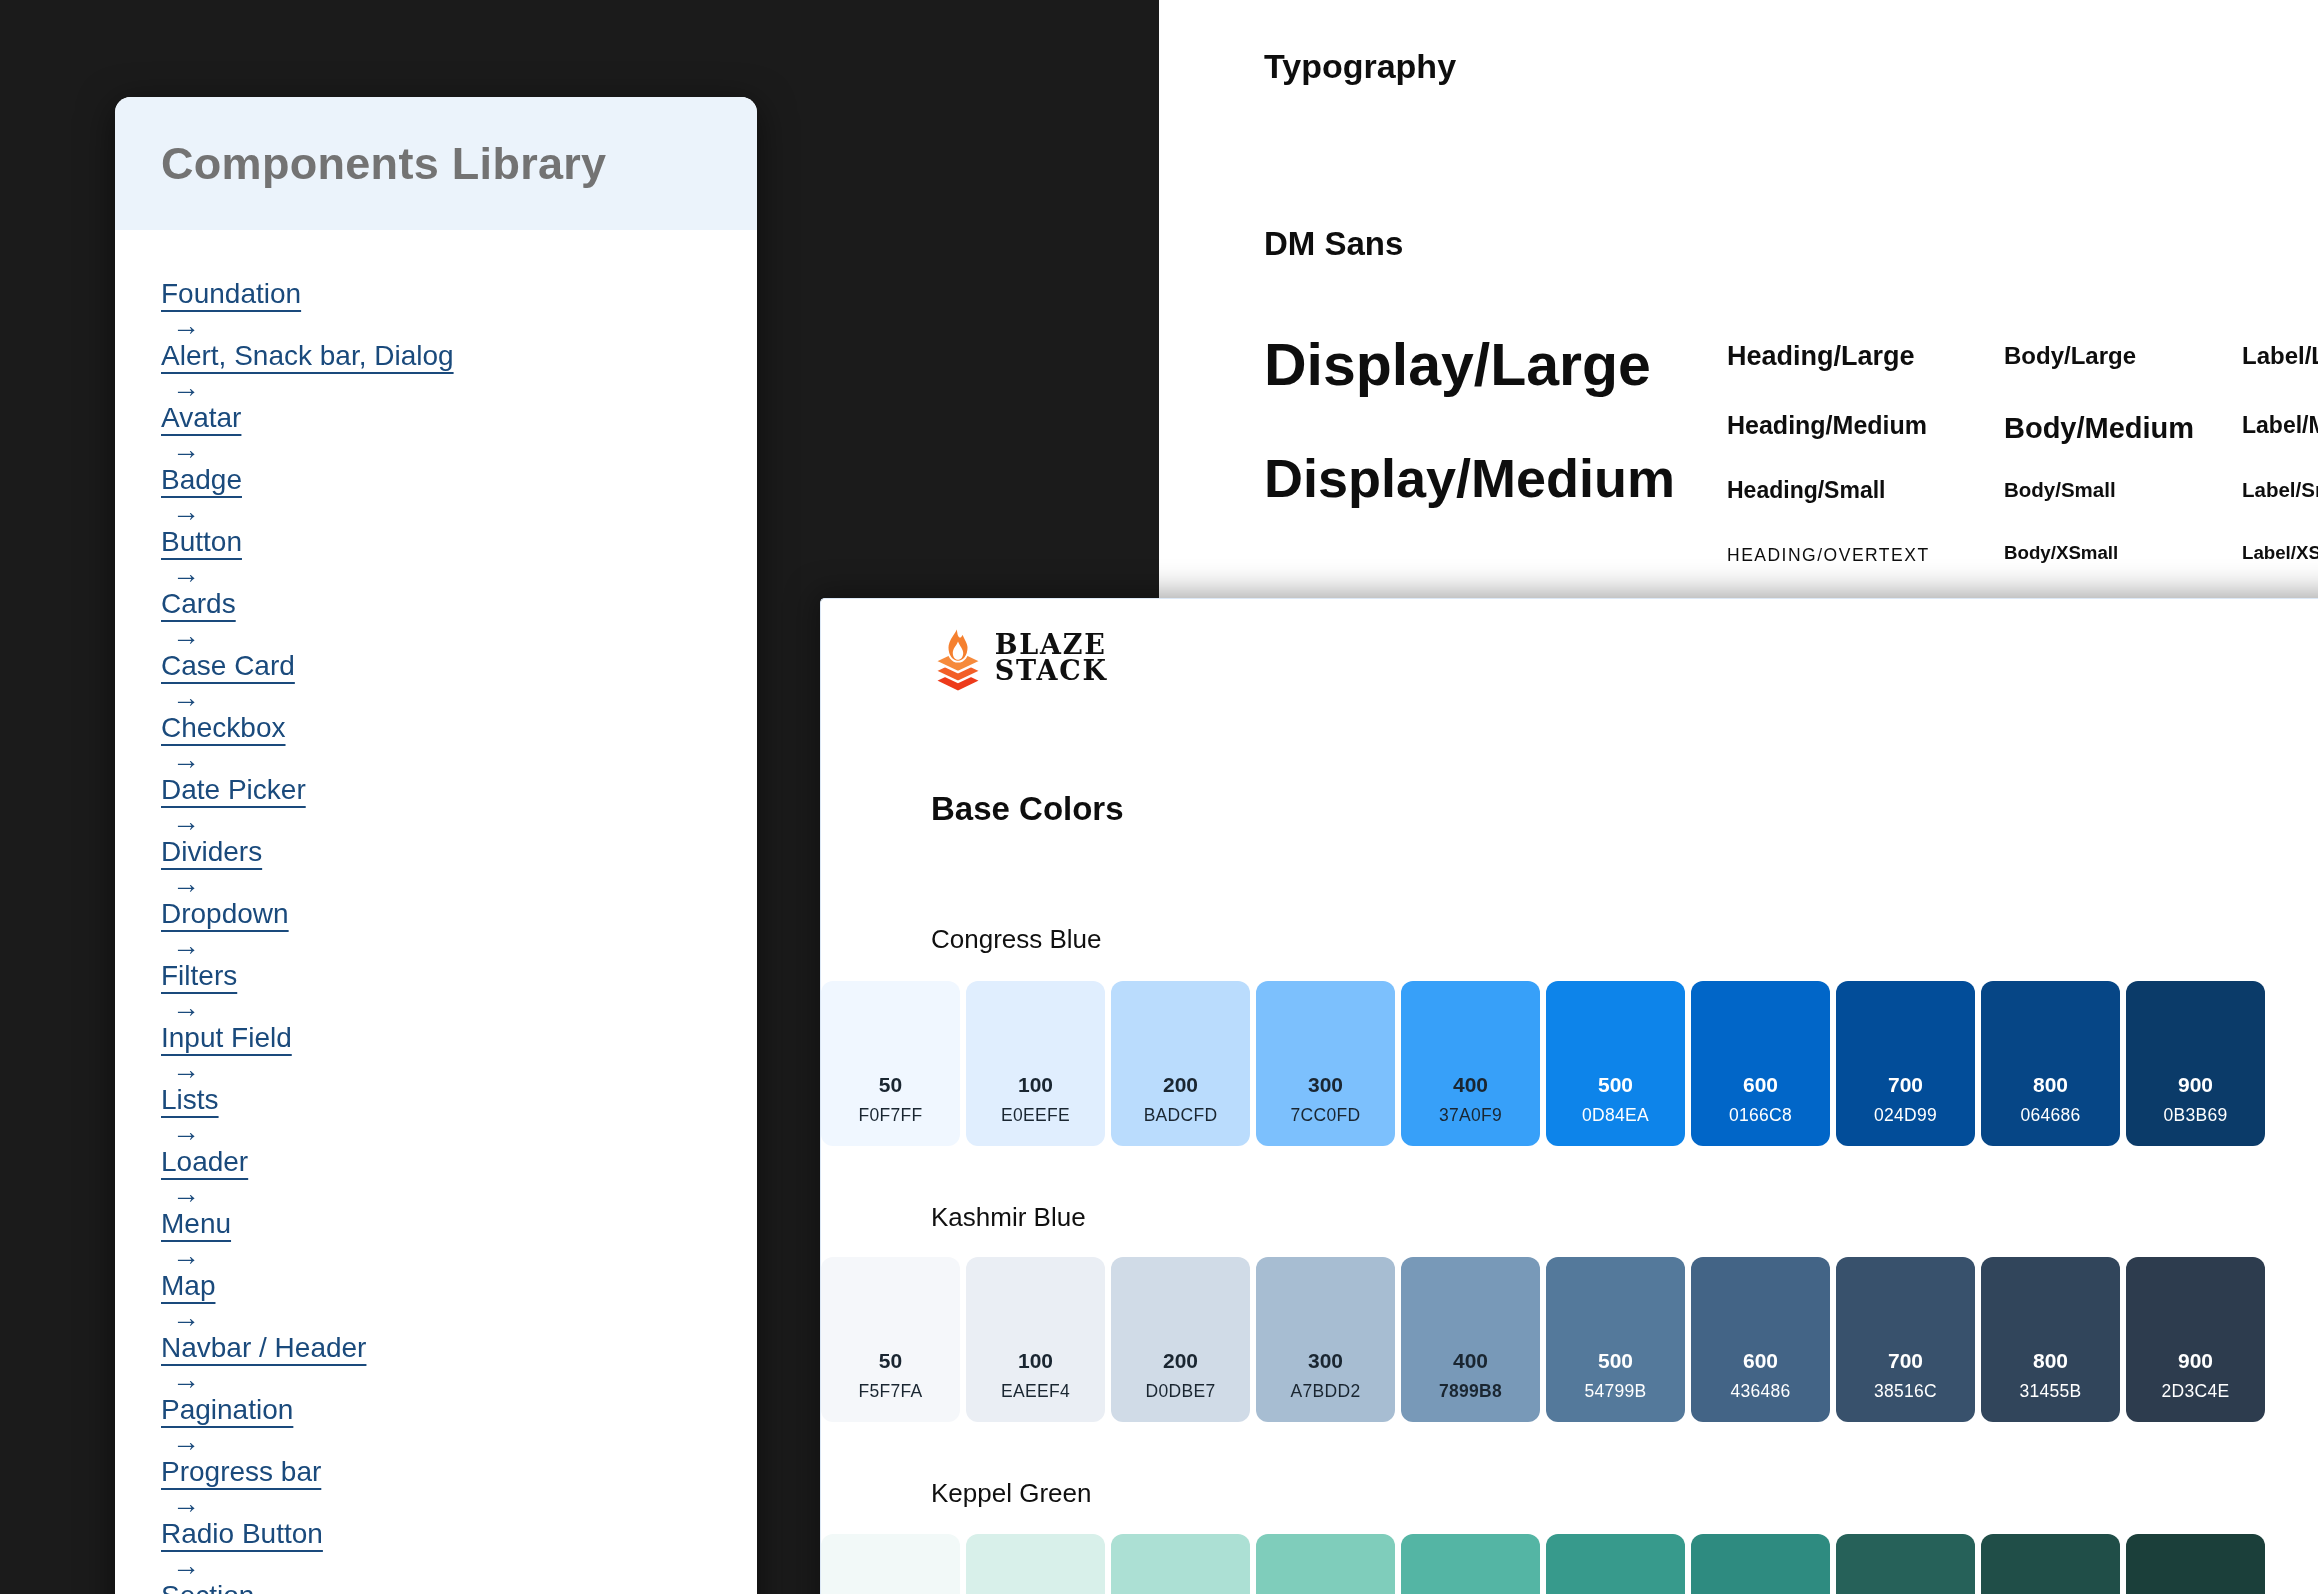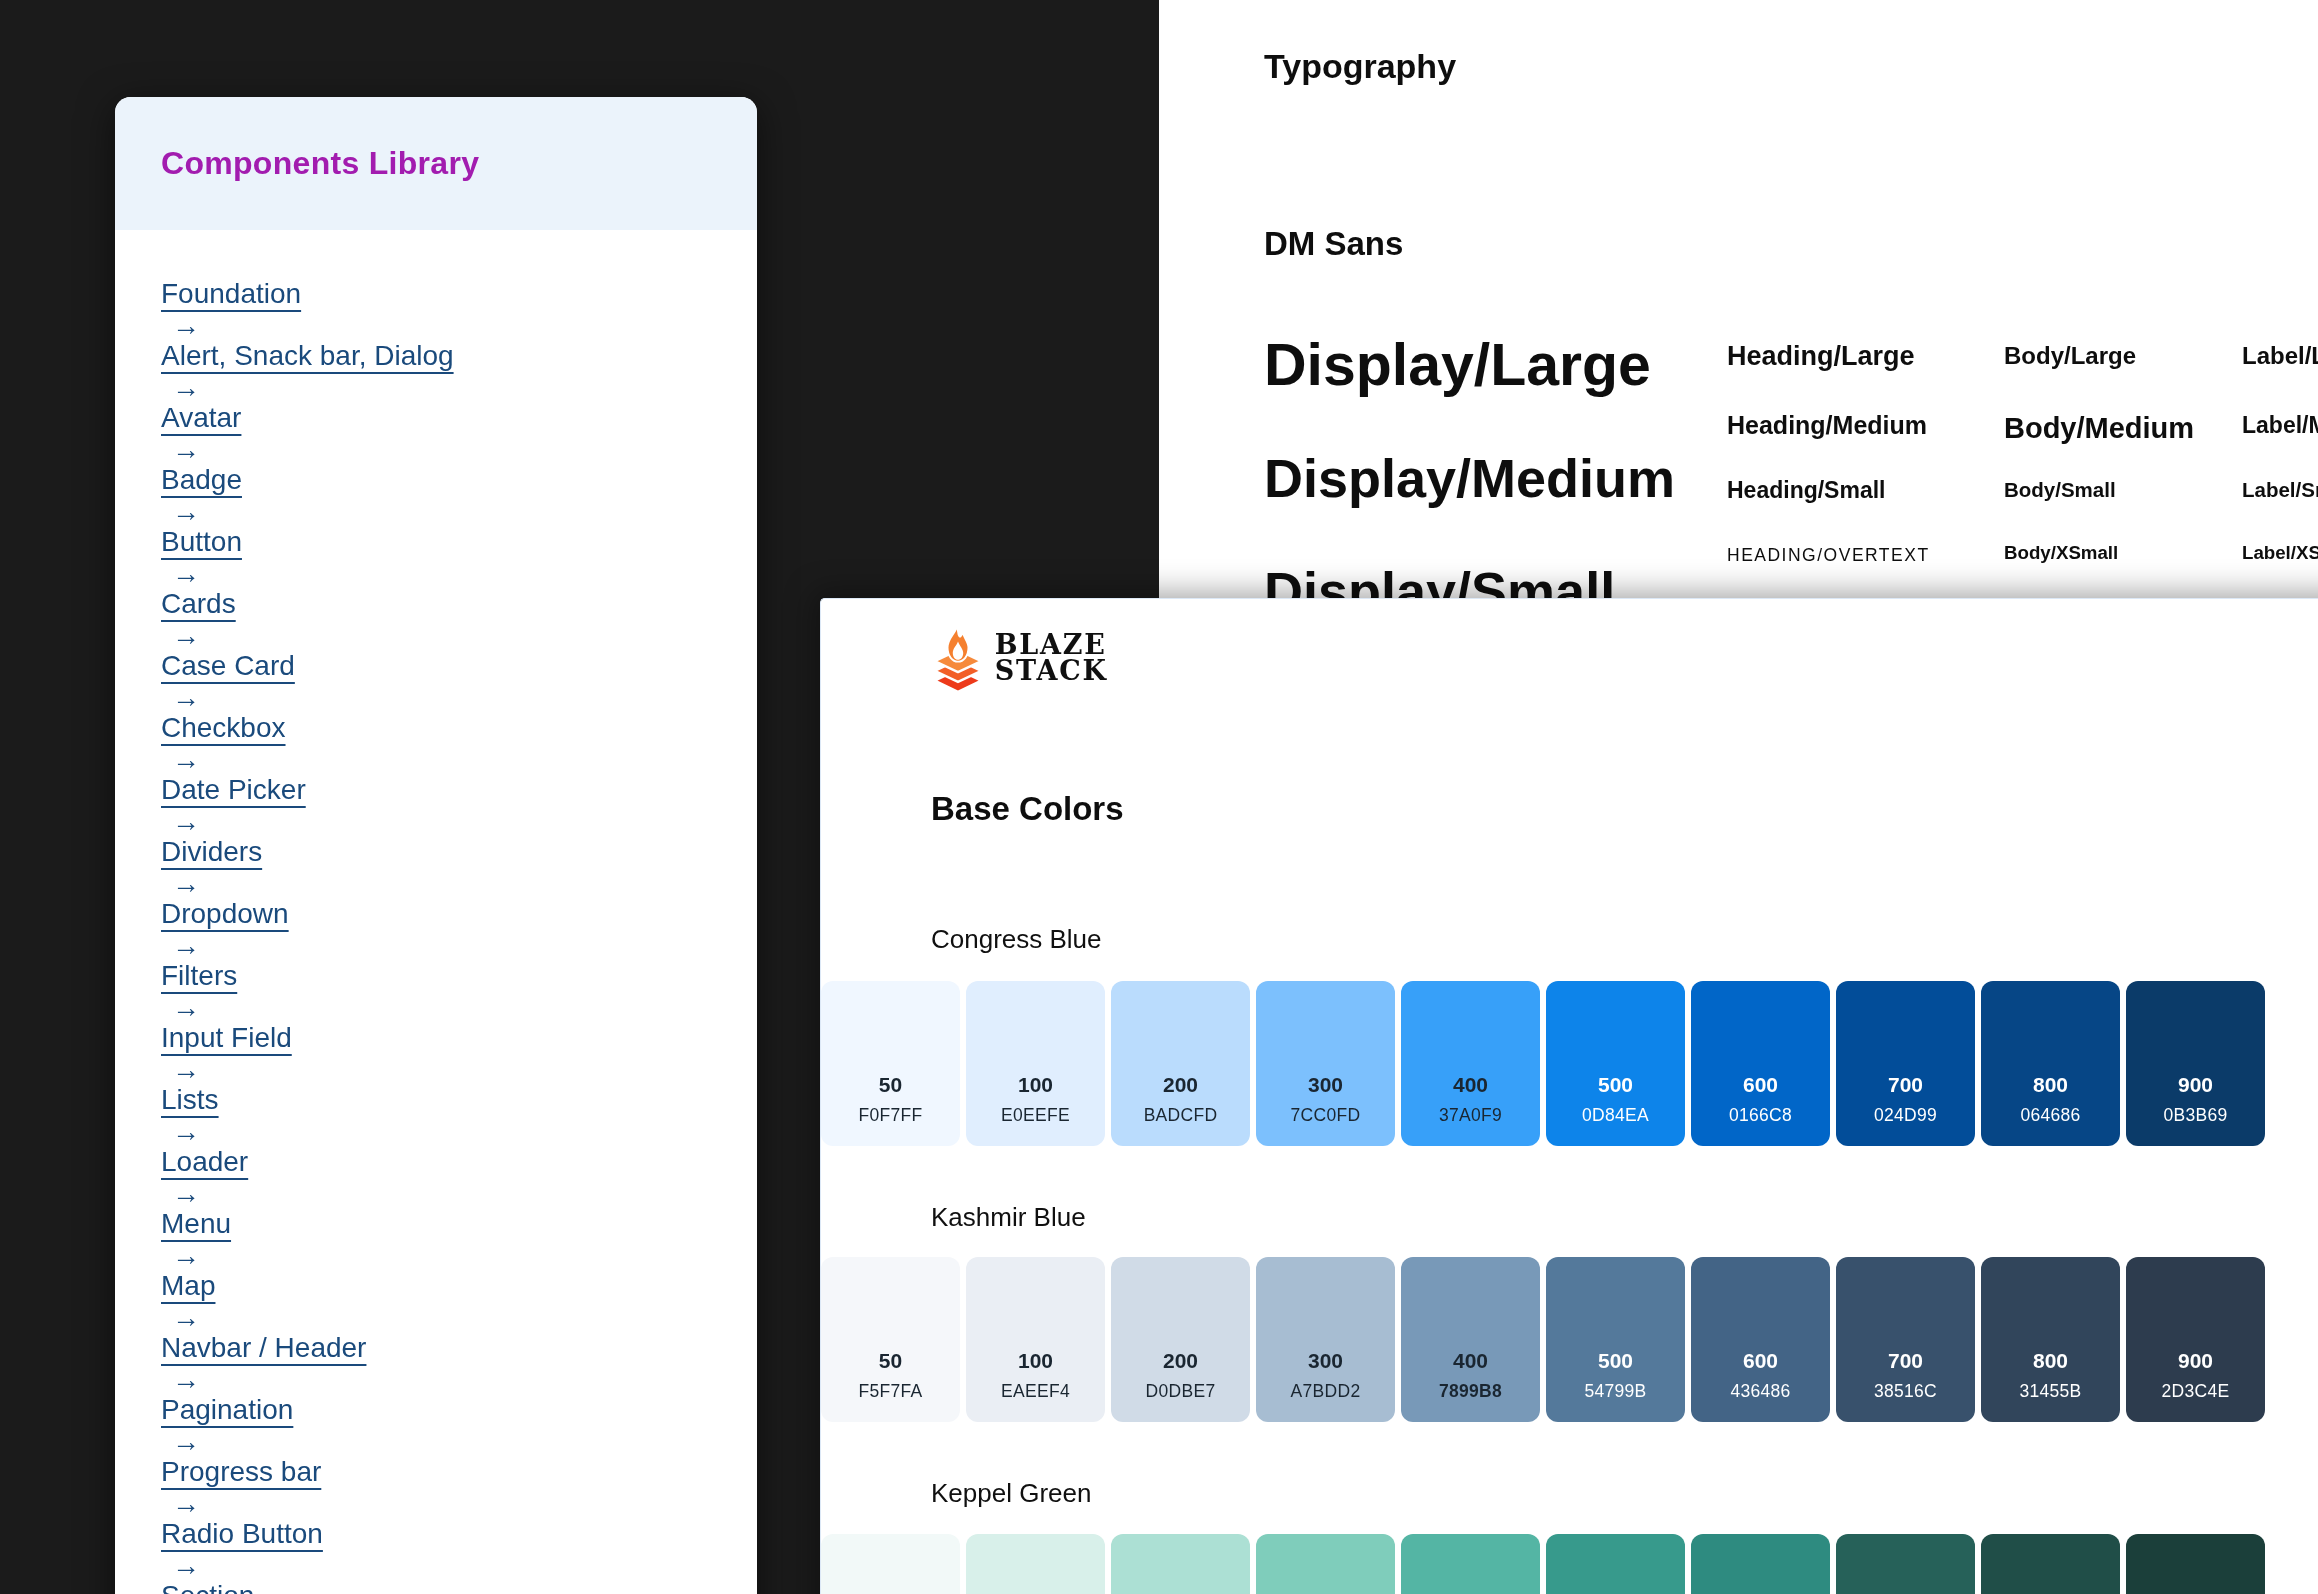--- a/index.html
+++ b/index.html
@@ -16,21 +16,21 @@
     position:absolute;left:115px;top:97px;width:642px;height:1582px;
     background:#FFFFFF;border-radius:15.7px;overflow:hidden;
     box-shadow:0 8.5px 36px rgba(0,0,0,0.55);
     z-index:2;
   }
   .components-card .card-header{
     height:133px;background:#EBF3FB;display:flex;align-items:center;
     padding:0 46px;
   }
   .components-card .card-title{
-    font-size:32px;font-weight:bold;color:#a21caf;letter-spacing:0.3px;
+    font-size:45px;font-weight:bold;color:#737373;letter-spacing:0.3px;
   }
   .components-list{
     list-style:none;margin:0;padding:48px 0 0 46px;
   }
   .components-list li{
     height:34px;margin-bottom:28px;display:flex;flex-direction:column;
   }
   .components-list .link-text{
     font-size:28px;color:#1A4A7C;
     text-decoration:underline;text-decoration-thickness:1.8px;text-underline-offset:7.2px;
@@ -199,21 +199,20 @@
         </li>
       </ul>
   </section>
 
   <section class="typography-panel">
     <div class="typo-title">Typography</div>
     <div class="typo-font-name">DM Sans</div>
     <div class="col col-display">
         <span>Display/Large</span>
         <span>Display/Medium</span>
-        <span>Display/Small</span>
       </div>
     <div class="col col-heading">
         <span>Heading/Large</span>
         <span>Heading/Medium</span>
         <span>Heading/Small</span>
         <span>HEADING/OVERTEXT</span>
       </div>
     <div class="col col-body">
         <span>Body/Large</span>
         <span>Body/Medium</span>

